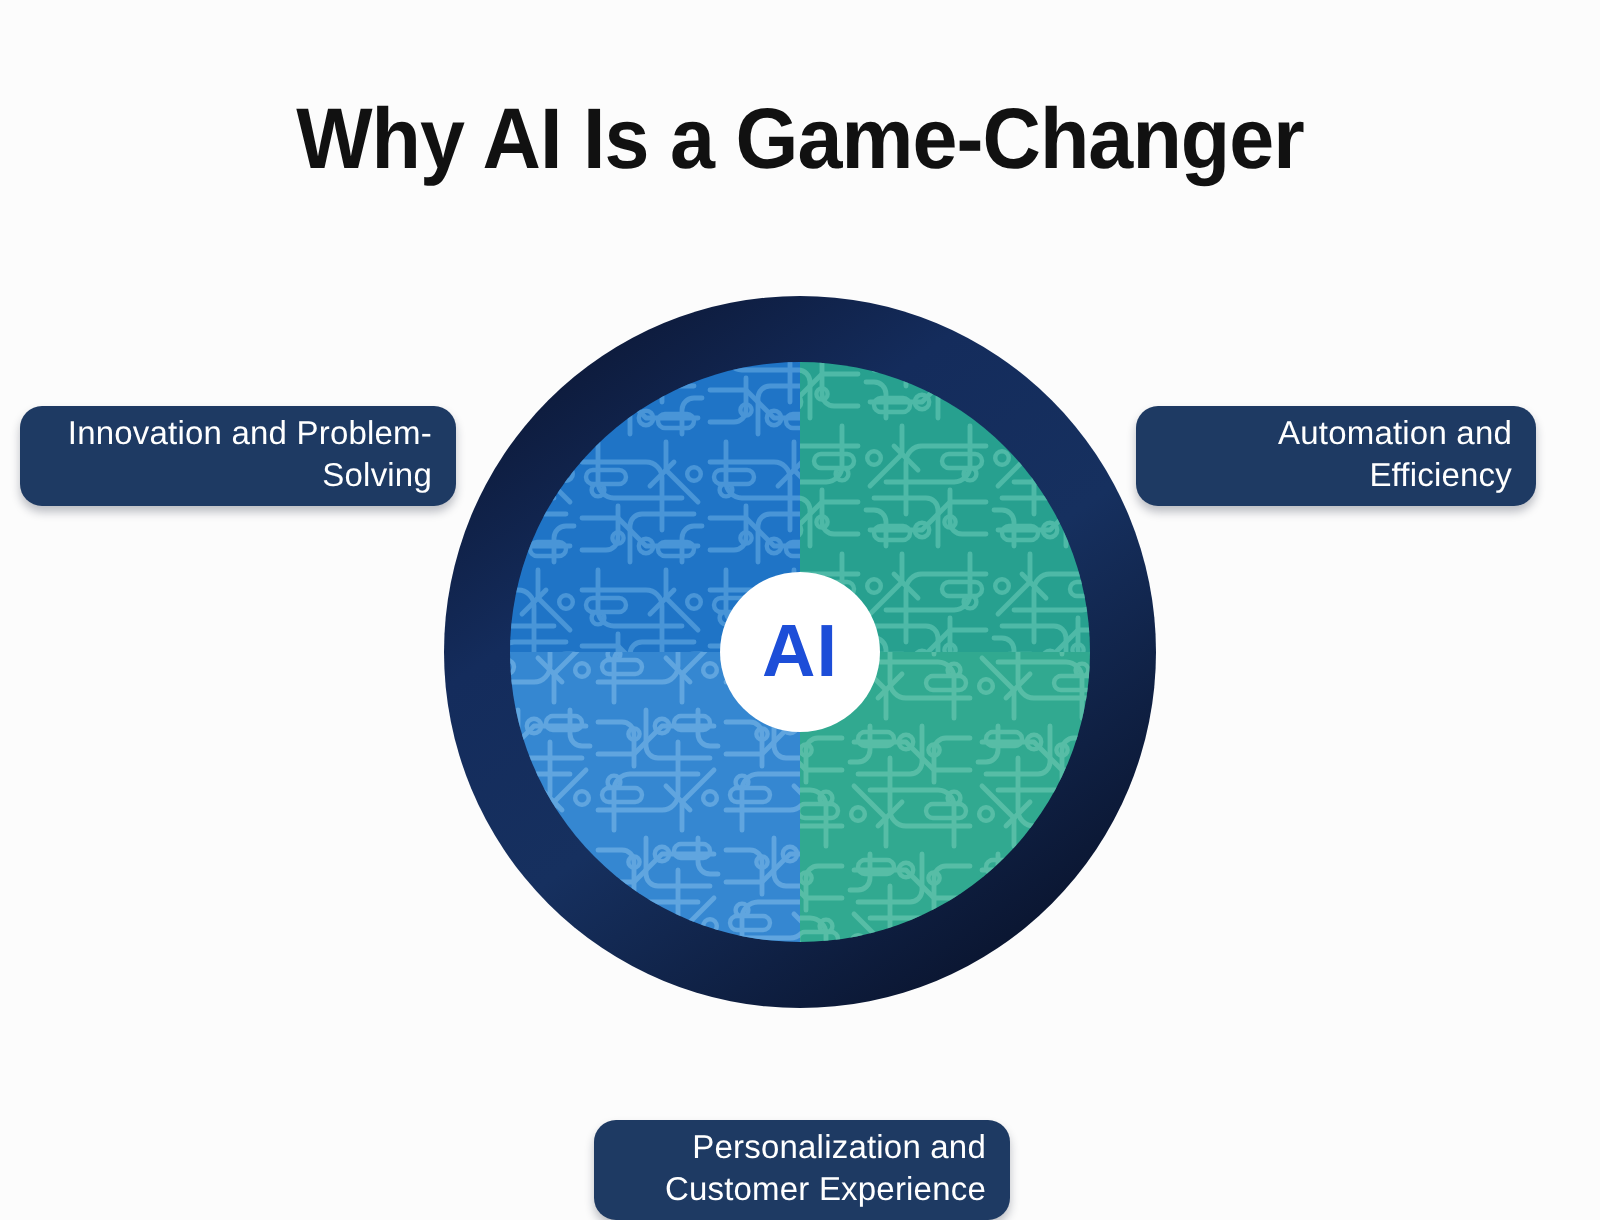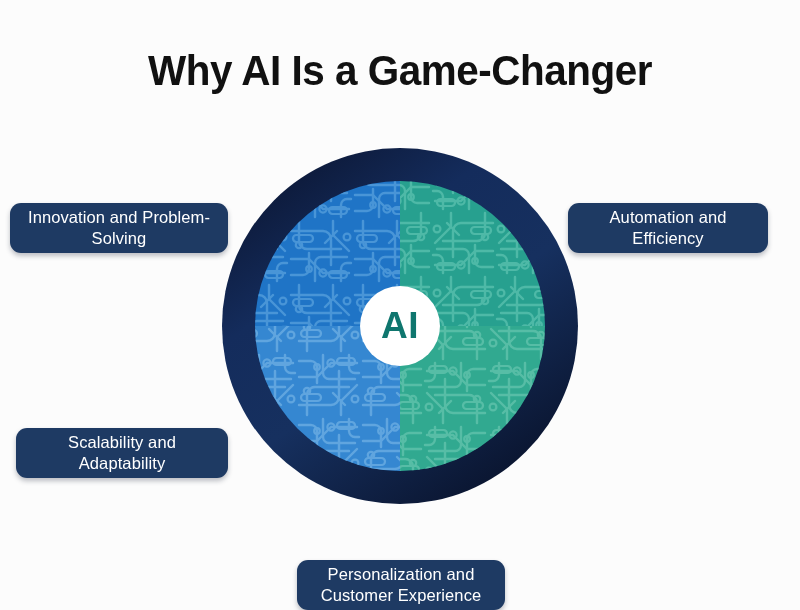--- a/index.html
+++ b/index.html
@@ -58,21 +58,21 @@
     height: 362px;
     display: flex;
     align-items: center;
     justify-content: center;
     pointer-events: none;
   }
   .hub-core-label span {
     font-family: "Liberation Sans", sans-serif;
     font-size: 37px;
     font-weight: bold;
-    color: #0f766e;
+    color: #1d4ed8;
     letter-spacing: 0.5px;
     line-height: 1;
     transform: translateY(-1px);
   }
 
   
   .chip {
     position: absolute;
     background: #1e3a63;
     border-radius: 11px;
@@ -81,21 +81,21 @@
     align-items: center;
     justify-content: center;
     box-sizing: border-box;
     padding: 4px 12px;
   }
   .chip span {
     color: #ffffff;
     font-family: "Liberation Sans", sans-serif;
     font-size: 16.5px;
     line-height: 1.28;
-    text-align: center;
+    text-align: right;
     display: block;
     letter-spacing: 0.1px;
   }
 
   .chip-innovation      { left: 10px;  top: 183px; width: 218px; height: 50px; }
   .chip-automation      { left: 568px; top: 183px; width: 200px; height: 50px; }
   .chip-scalability     { left: 16px;  top: 408px; width: 212px; height: 50px; }
   .chip-datadriven      { left: 568px; top: 412px; width: 200px; height: 42px; }
   .chip-personalization { left: 297px; top: 540px; width: 208px; height: 50px; }
 </style>
@@ -205,22 +205,19 @@
   </div>
 
   <div class="chip chip-innovation">
     <span>Innovation and Problem-Solving</span>
   </div>
 
   <div class="chip chip-automation">
     <span>Automation and Efficiency</span>
   </div>
 
-  <div class="chip chip-scalability">
-    <span>Scalability and Adaptability</span>
-  </div>
 
 
   <div class="chip chip-personalization">
     <span>Personalization and Customer Experience</span>
   </div>
 
 </div>
 
 </body></html>

